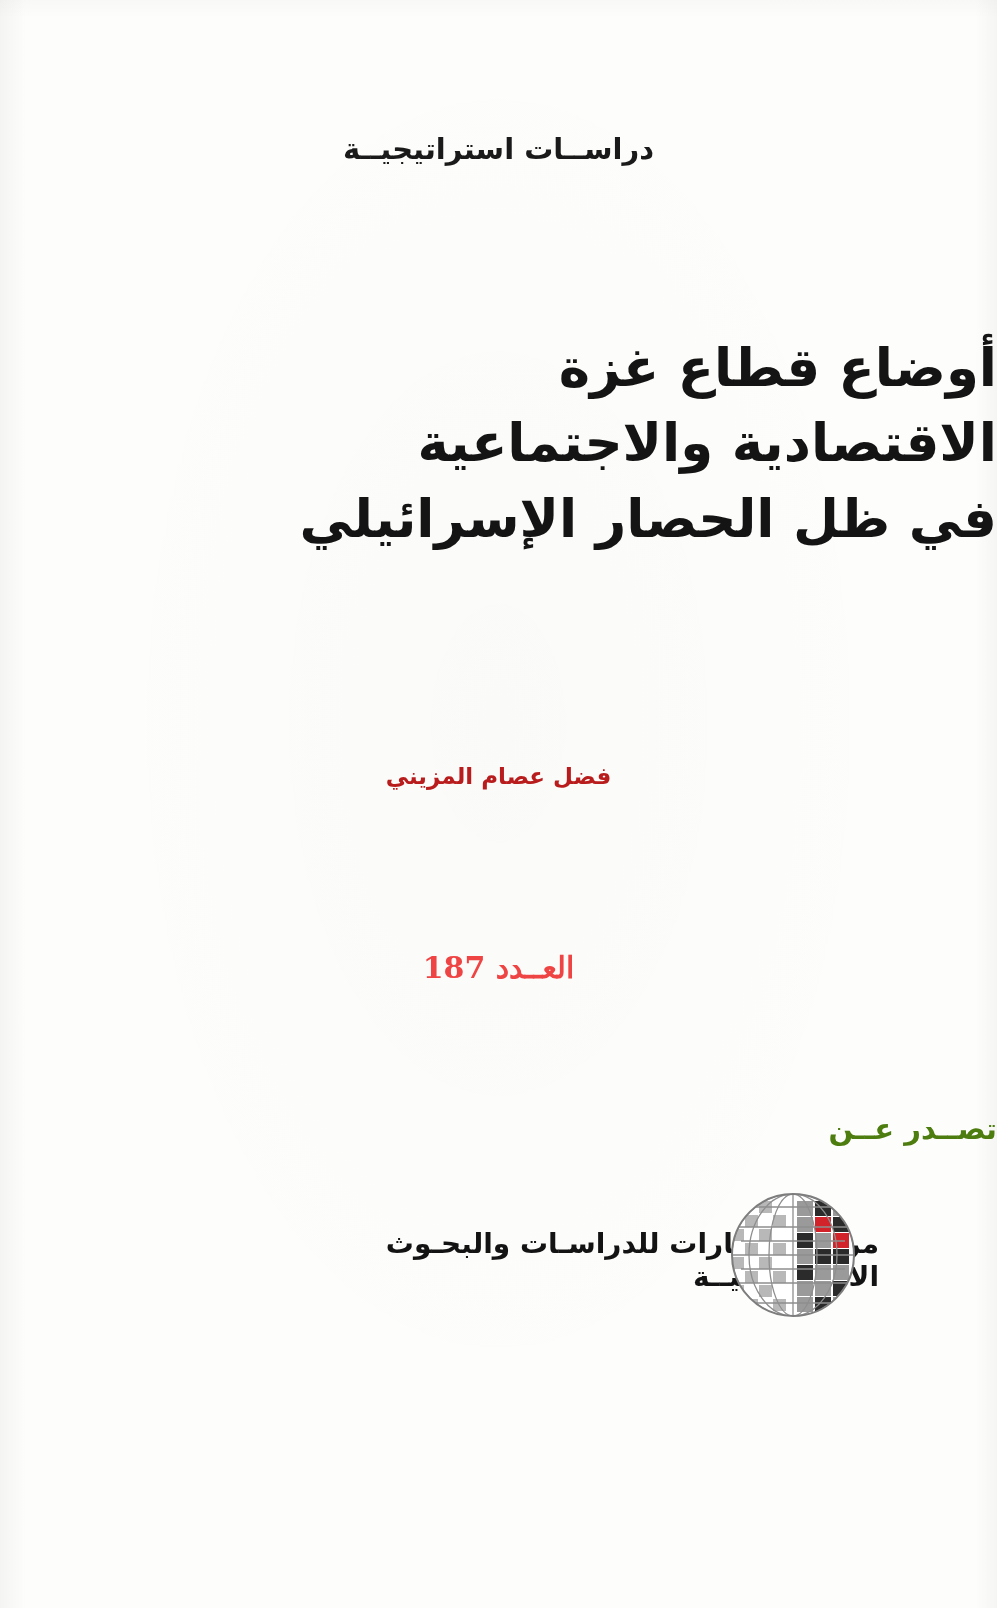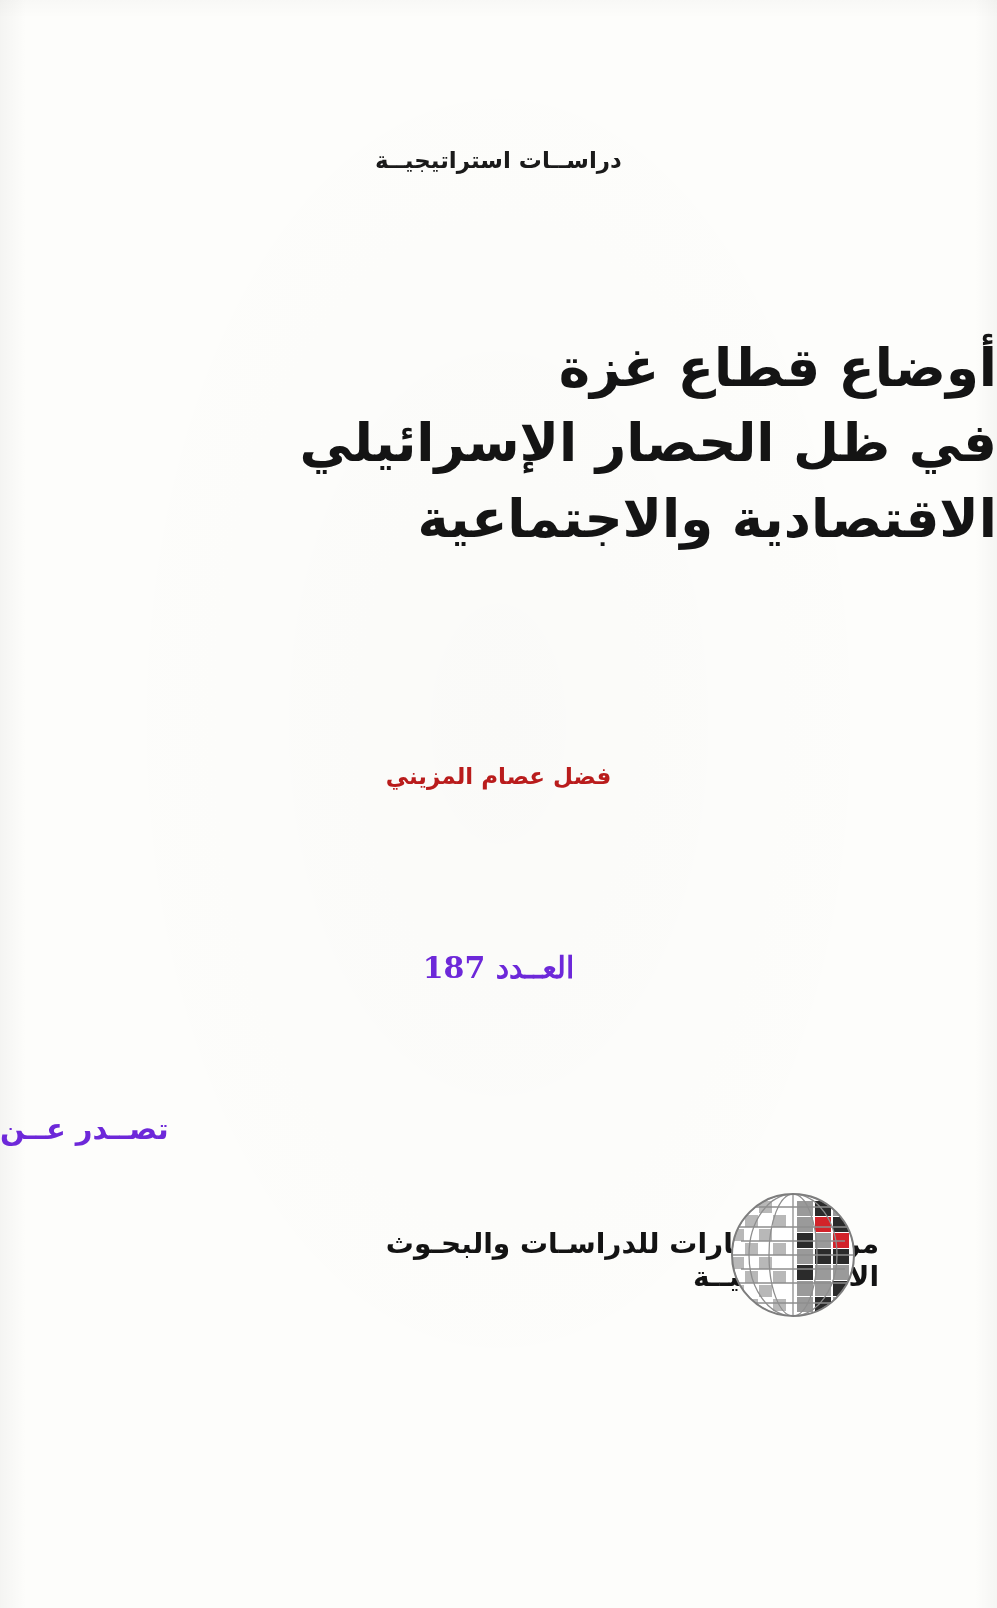--- a/index.html
+++ b/index.html
@@ -36,24 +36,23 @@
   }
 
   .series-label {
     position: absolute;
     top: 132px;
     left: 0;
     right: 0;
     text-align: center;
     font-family: "DejaVu Sans", "Liberation Sans", sans-serif;
     font-weight: bold;
-    font-size: 23px;
+    font-size: 29px;
     letter-spacing: 2px;
     color: #1a1a1a;
-    margin-top: 15px;
   }
 
   .title-block {
     position: absolute;
     top: 330px;
     left: 0;
     right: 0;
     text-align: right;
   }
   .title-line {
@@ -79,34 +78,34 @@
   .issue {
     position: absolute;
     top: 950px;
     left: 0;
     right: 0;
     text-align: center;
     font-family: "DejaVu Serif", "Liberation Serif", serif;
     font-weight: bold;
     font-size: 30px;
     letter-spacing: 1px;
-    color: #6d28d9;
+    color: #ef4444;
   }
 
   .published-by {
     position: absolute;
     top: 1112px;
     left: 0;
     right: 0;
-    text-align: left;
+    text-align: right;
     font-family: "DejaVu Sans", "Liberation Sans", sans-serif;
     font-weight: bold;
     font-size: 29px;
     letter-spacing: 2px;
-    color: #6d28d9;
+    color: #4d7c0f;
   }
 
   .publisher-row {
     position: absolute;
     top: 1185px;
     left: 0;
     right: 0;
     height: 140px;
   }
   .publisher-name {
@@ -132,22 +131,22 @@
 </style>
 </head>
 <body>
 
 <div class="page">
 
   <div class="series-label">دراســات استراتيجيــة</div>
 
   <div class="title-block">
     <div class="title-line">أوضاع قطاع غزة</div>
+    <div class="title-line">الاقتصادية والاجتماعية</div>
     <div class="title-line">في ظل الحصار الإسرائيلي</div>
-    <div class="title-line">الاقتصادية والاجتماعية</div>
   </div>
 
   <div class="author">فضل عصام المزيني</div>
 
   <div class="issue">العــدد 187</div>
 
   <div class="published-by">تصــدر عــن</div>
 
   <div class="publisher-row">
     <div class="publisher-name">مركز الإمــارات للدراسـات والبحـوث الاستراتيجيــة</div>

